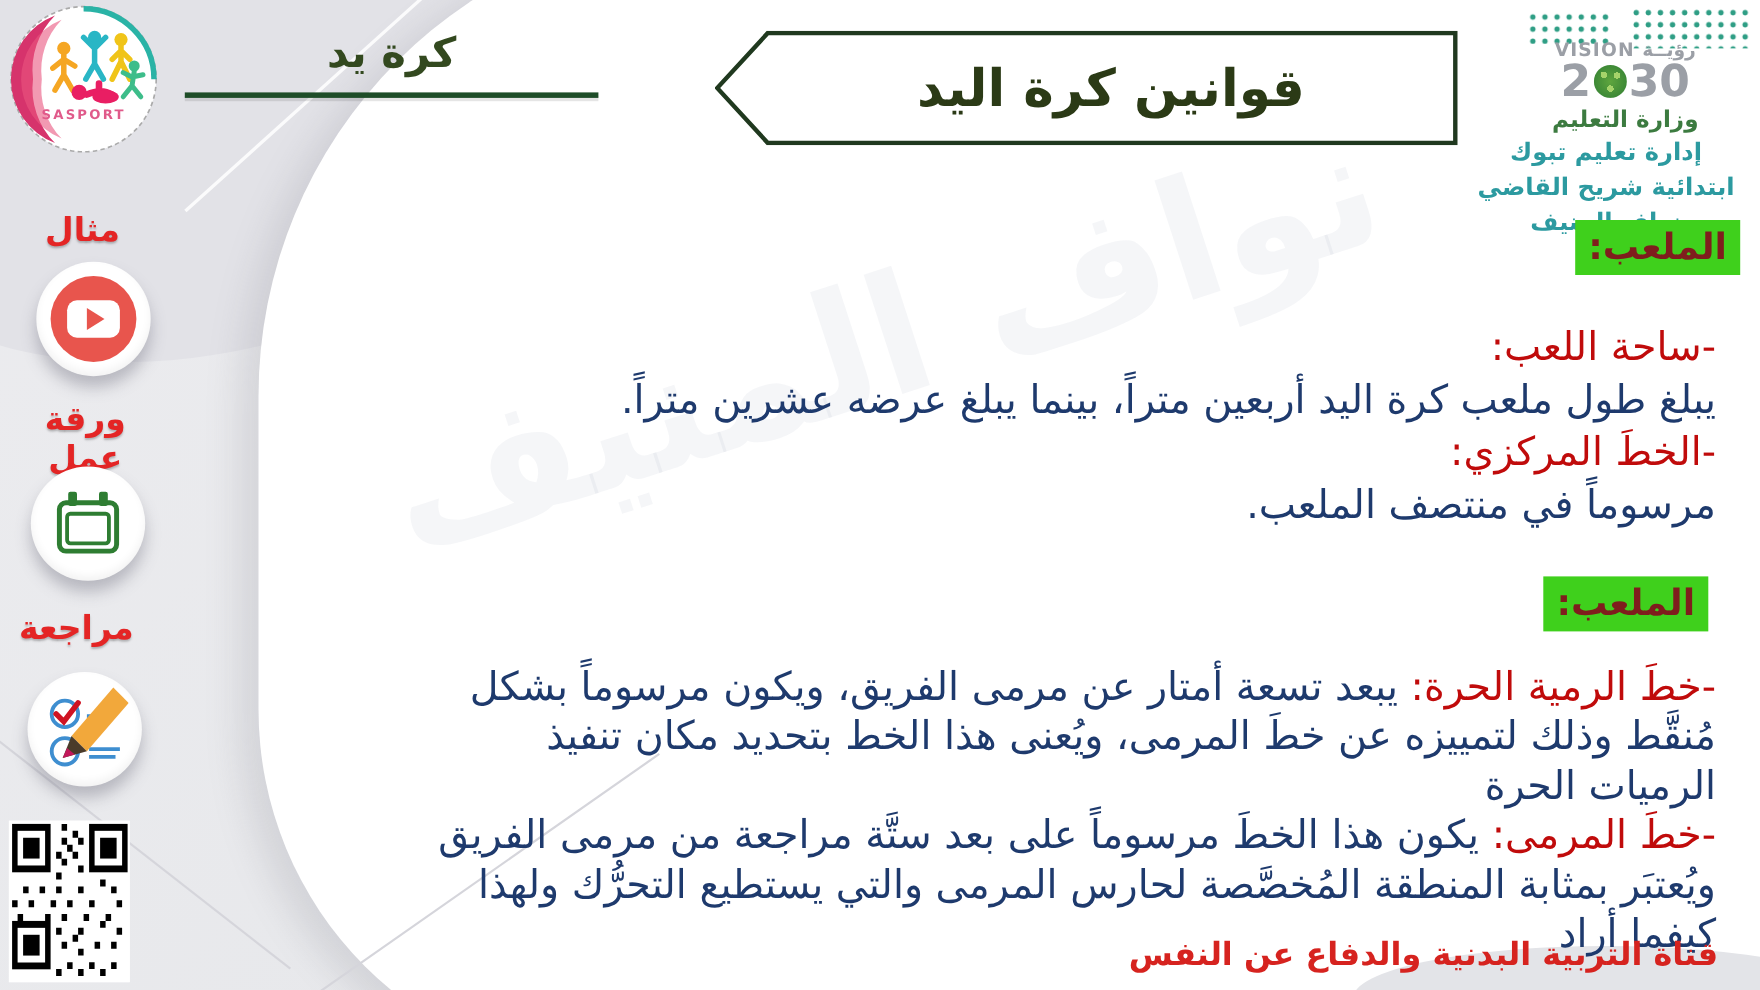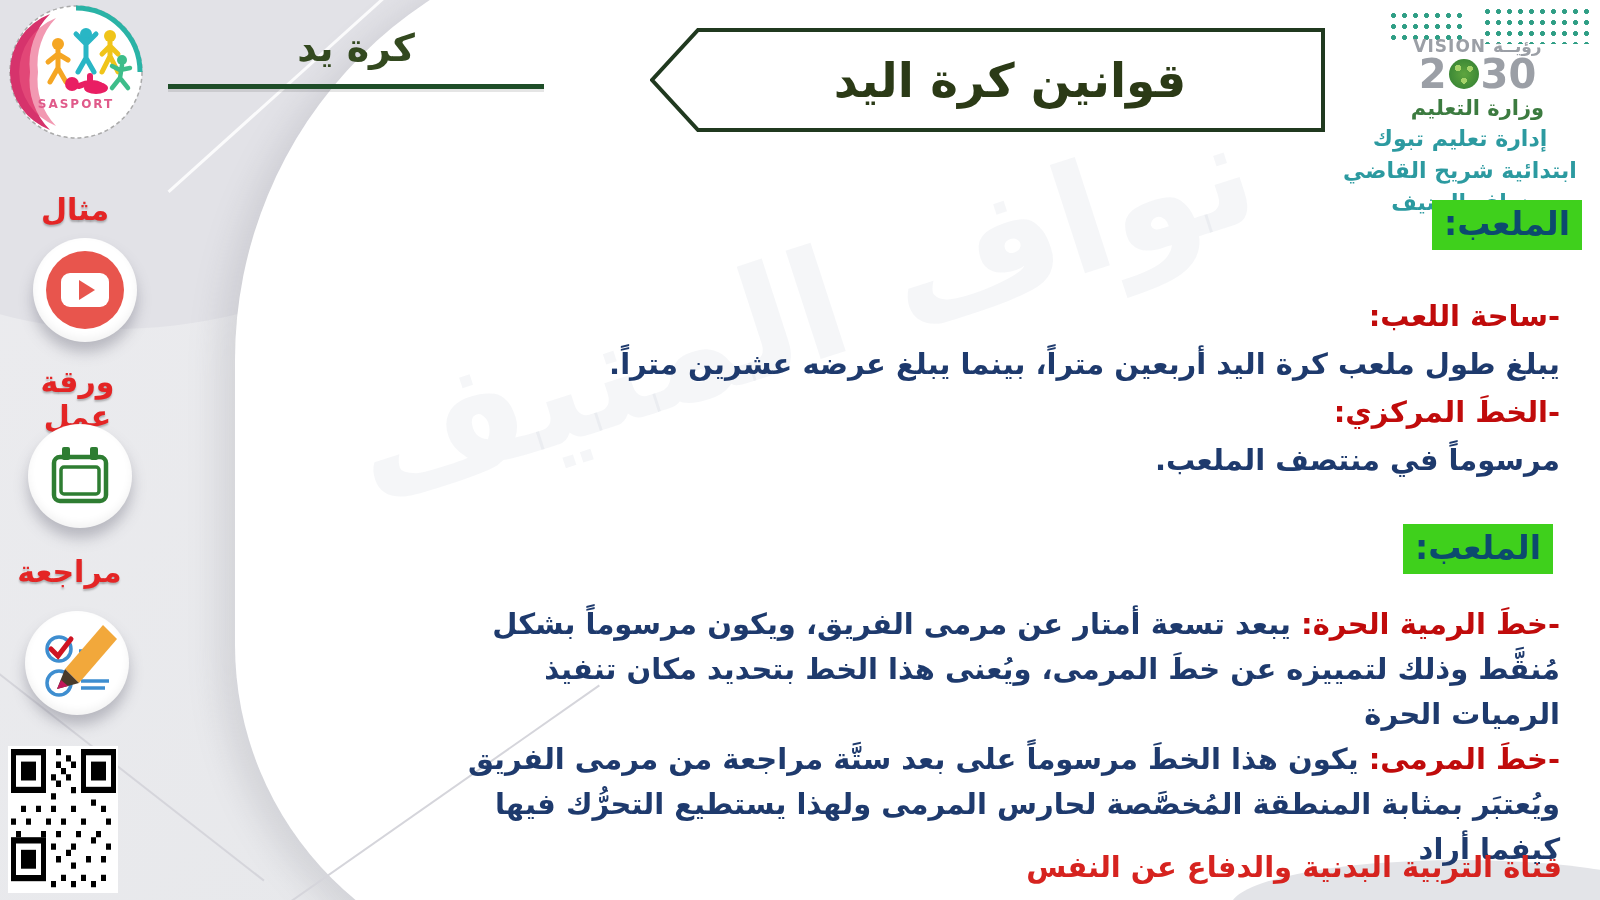--- a/index.html
+++ b/index.html
@@ -64,26 +64,26 @@
   .sc2{left:28px;top:424px;}
   .sc3{left:25px;top:611px;}
   .yt-red{width:78px;height:78px;border-radius:50%;background:#e8554d;
     display:flex;align-items:center;justify-content:center;}
   .yt-body{width:48px;height:34px;border-radius:9px;background:#fff;
     display:flex;align-items:center;justify-content:center;}
   .yt-tri{width:0;height:0;border-left:16px solid #e8554d;border-top:10px solid rgba(0,0,0,0);
     border-bottom:10px solid rgba(0,0,0,0);margin-left:4px;}
   .qr{left:8px;top:746px;width:110px;height:147px;background:#fff;}
   
-  .gtag{background:#3fd01c;color:#0c4a6e;font-size:33px;font-weight:bold;
+  .gtag{background:#3fd01c;color:#7f1d1d;font-size:33px;font-weight:bold;
     padding:4px 12px 7px;direction:rtl;}
   .gtag1{top:200px;right:18px;}
   .gtag2{top:524px;right:47px;}
   .txtblock{right:40px;width:1190px;direction:rtl;text-align:right;
-    font-weight:bold;font-size:29px;color:#1e3a6d;}
+    font-weight:normal;font-size:36px;color:#1e3a6d;}
   .tb1{top:292px;}
   .tb1 .ln{line-height:48px;height:48px;white-space:nowrap;}
   .tb2{top:602px;}
   .tb2 .ln{line-height:45px;height:45px;white-space:nowrap;}
   .redhead{color:#c00b0b;}
   .indent{margin-left:0;}
   .footer{top:850px;right:38px;width:1000px;direction:rtl;text-align:right;
     font-size:29px;font-weight:bold;color:#d6231f;}
 </style>
 </head>
@@ -235,19 +235,19 @@
       <span> </span>
       <span>يبعد تسعة أمتار عن مرمى الفريق، ويكون مرسوماً بشكل</span>
     </div>
     <div class="ln">مُنقَّط وذلك لتمييزه عن خطَ المرمى، ويُعنى هذا الخط بتحديد مكان تنفيذ</div>
     <div class="ln">الرميات الحرة</div>
     <div class="ln">
       <span class="redhead">-خطَ المرمى:</span>
       <span> </span>
       <span>يكون هذا الخطَ مرسوماً على بعد ستَّة مراجعة من مرمى الفريق</span>
     </div>
-    <div class="ln">ويُعتبَر بمثابة المنطقة المُخصَّصة لحارس المرمى ولهذا يستطيع التحرُّك فيها</div>
+    <div class="ln">ويُعتبَر بمثابة المنطقة المُخصَّصة لحارس المرمى والتي يستطيع التحرُّك ولهذا</div>
     <div class="ln indent">كيفما أراد</div>
   </div>
 
   <div class="abs footer">قناة التربية البدنية والدفاع عن النفس</div>
 
 </div>
 
 </body></html>

